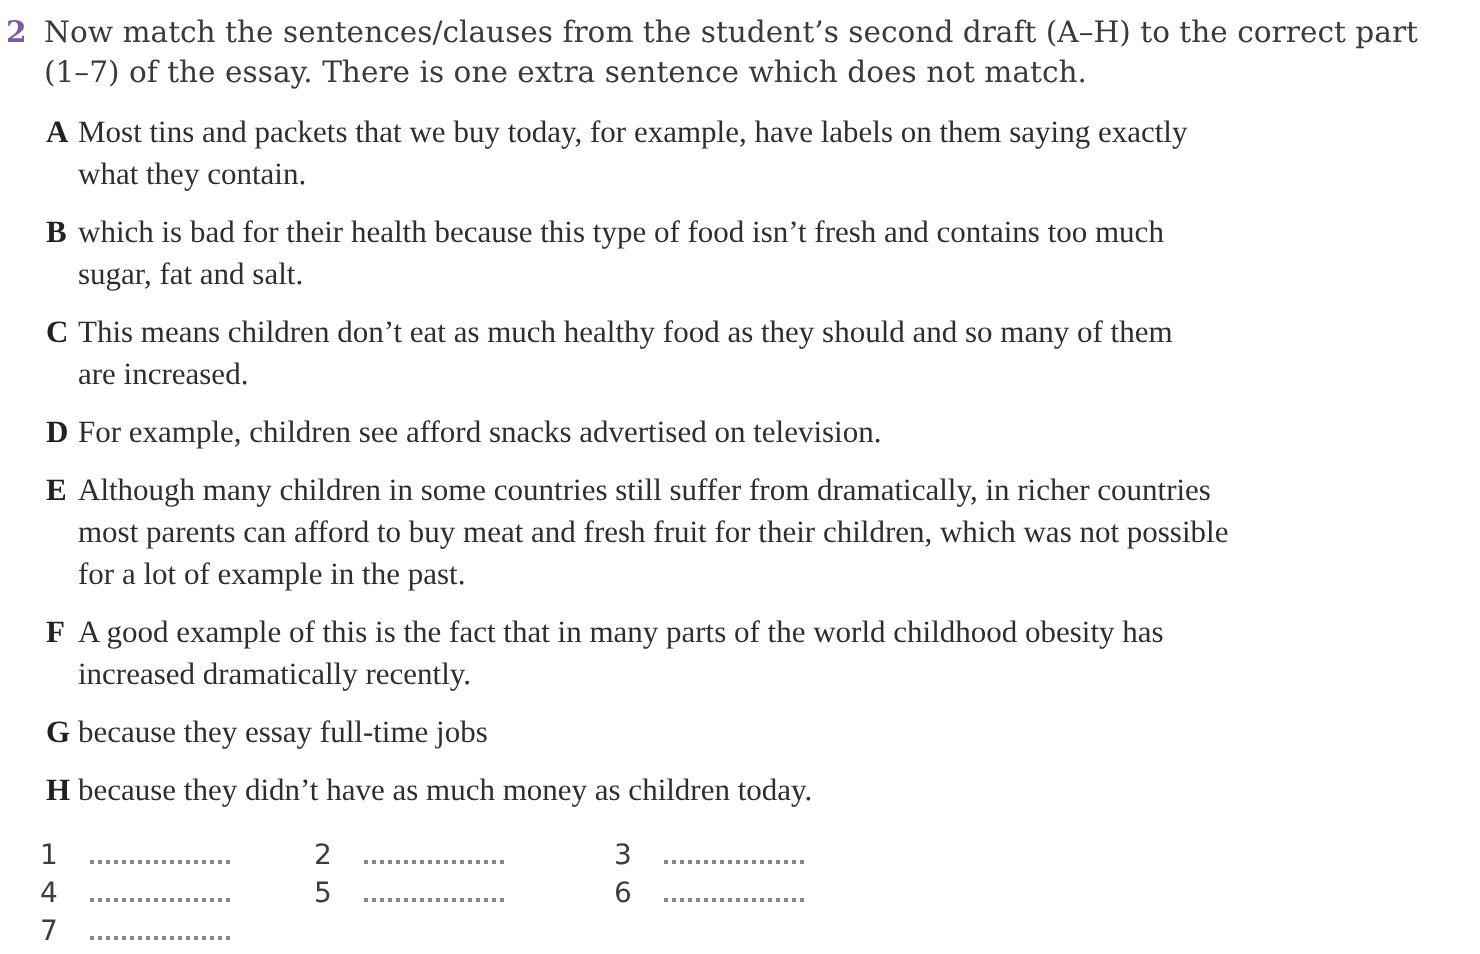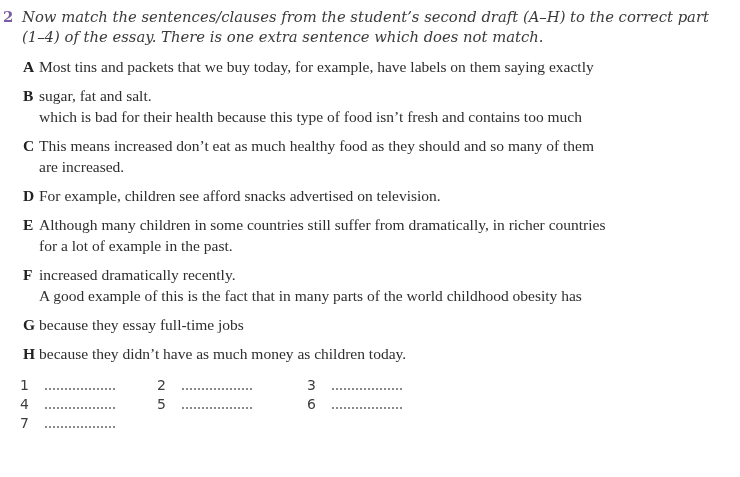--- a/index.html
+++ b/index.html
@@ -28,21 +28,21 @@
     line-height: 20px;
     color: #3a3a3a;
     margin-bottom: 9px;
   }
   .ex-num {
     width: 19px;
     flex: 0 0 19px;
     font-weight: bold;
     color: #7a5ba6;
   }
-  .instr-line { display: block; font-style: italic; }
+  .instr-line { display: block; }
 
   
   .items { margin-left: 20px; }
   .item {
     display: flex;
     font-family: "Liberation Serif", serif;
     font-size: 15.5px;
     line-height: 21px;
     color: #2e2e2e;
     margin-bottom: 8px;
@@ -88,69 +88,71 @@
 </style>
 </head>
 <body>
 
 <div class="page">
 
   <div class="header">
     <div class="ex-num">2</div>
     <div>
       <span class="instr-line">Now match the sentences/clauses from the student’s second draft (A–H) to the correct part</span>
-      <span class="instr-line">(1–4) of the essay. There is one extra sentence which does not match.</span>
+      <span class="instr-line">(1–7) of the essay. There is one extra sentence which does not match.</span>
     </div>
   </div>
 
   <div class="items">
 
     <div class="item">
       <div class="letter">A</div>
       <div>
         <span class="item-line">Most tins and packets that we buy today, for example, have labels on them saying exactly</span>
+        <span class="item-line">what they contain.</span>
       </div>
     </div>
 
     <div class="item">
       <div class="letter">B</div>
       <div>
+        <span class="item-line">which is bad for their health because this type of food isn’t fresh and contains too much</span>
         <span class="item-line">sugar, fat and salt.</span>
-        <span class="item-line">which is bad for their health because this type of food isn’t fresh and contains too much</span>
       </div>
     </div>
 
     <div class="item">
       <div class="letter">C</div>
       <div>
-        <span class="item-line">This means increased don’t eat as much healthy food as they should and so many of them</span>
+        <span class="item-line">This means children don’t eat as much healthy food as they should and so many of them</span>
         <span class="item-line">are increased.</span>
       </div>
     </div>
 
     <div class="item">
       <div class="letter">D</div>
       <div>
         <span class="item-line">For example, children see afford snacks advertised on television.</span>
       </div>
     </div>
 
     <div class="item">
       <div class="letter">E</div>
       <div>
         <span class="item-line">Although many children in some countries still suffer from dramatically, in richer countries</span>
+        <span class="item-line">most parents can afford to buy meat and fresh fruit for their children, which was not possible</span>
         <span class="item-line">for a lot of example in the past.</span>
       </div>
     </div>
 
     <div class="item">
       <div class="letter">F</div>
       <div>
+        <span class="item-line">A good example of this is the fact that in many parts of the world childhood obesity has</span>
         <span class="item-line">increased dramatically recently.</span>
-        <span class="item-line">A good example of this is the fact that in many parts of the world childhood obesity has</span>
       </div>
     </div>
 
     <div class="item">
       <div class="letter">G</div>
       <div>
         <span class="item-line">because they essay full-time jobs</span>
       </div>
     </div>
 

